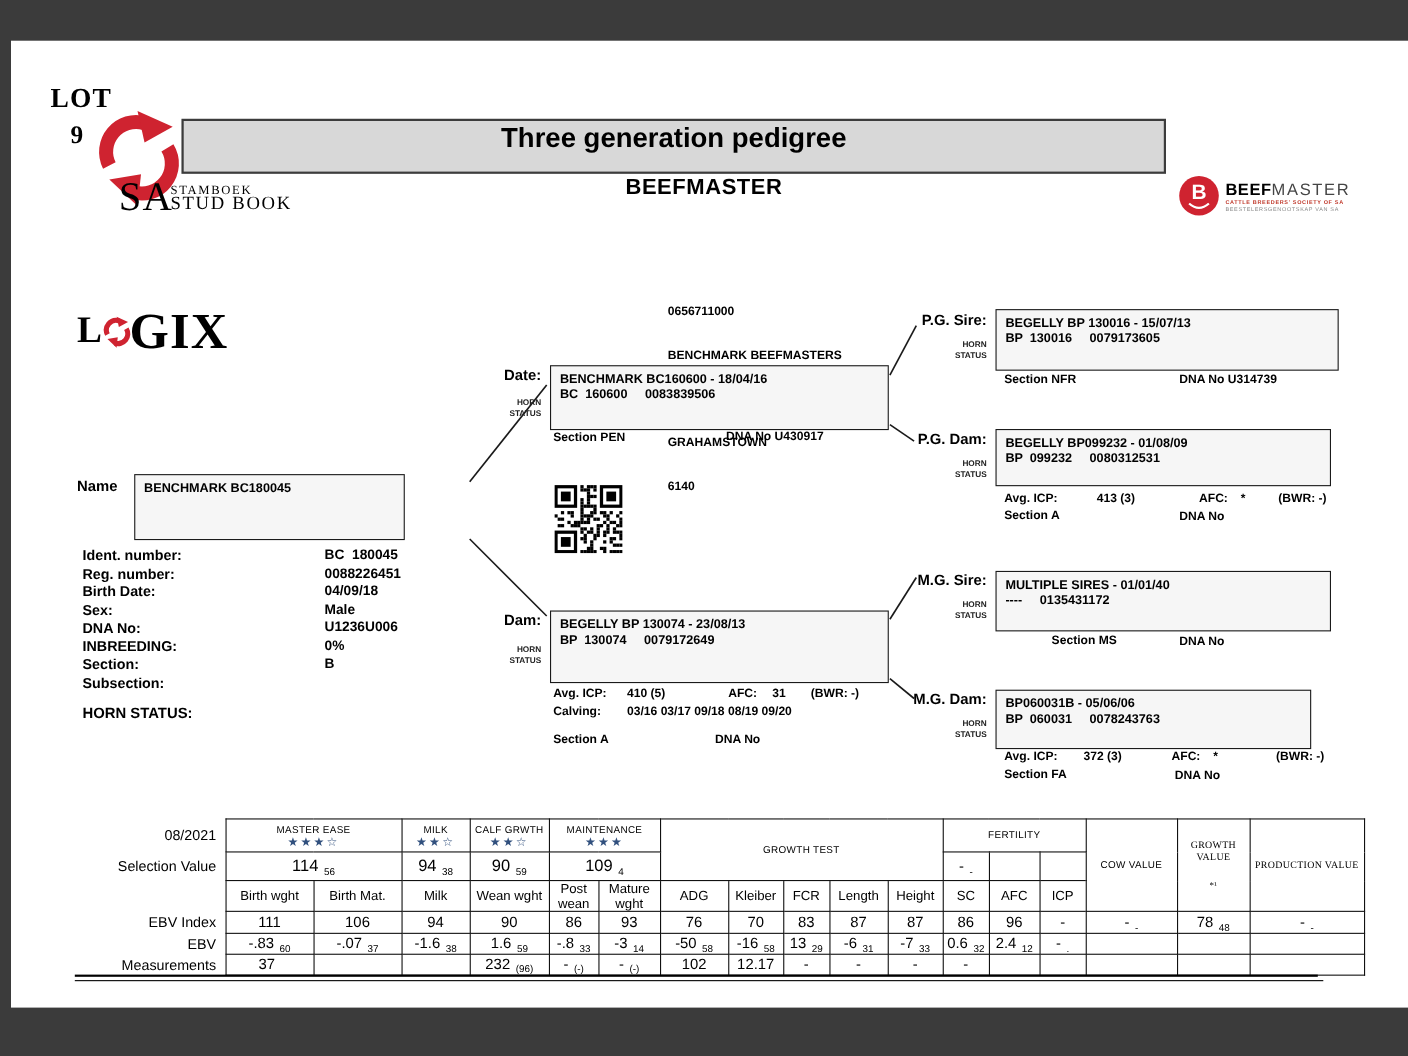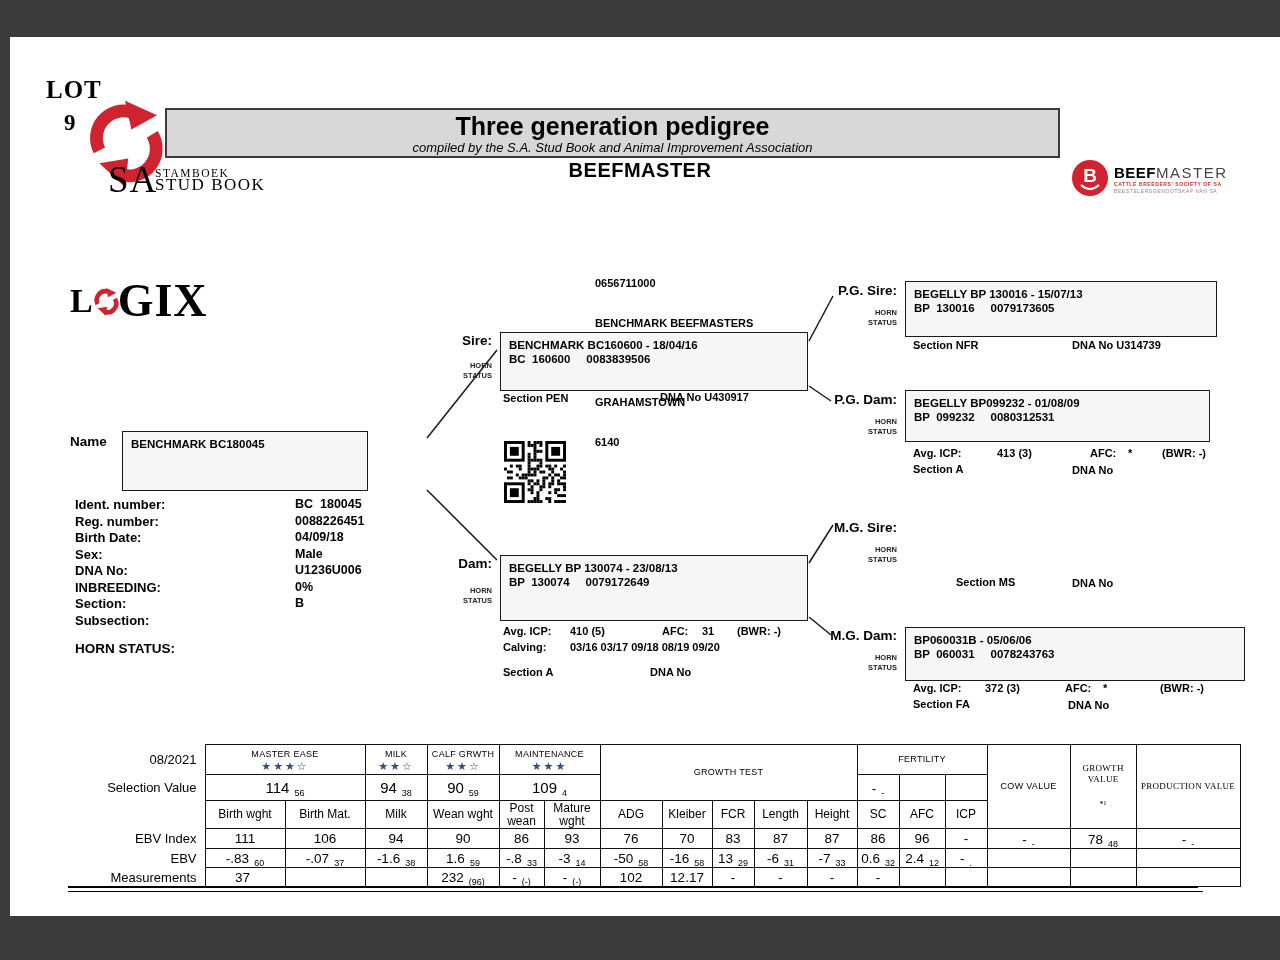--- a/index.html
+++ b/index.html
@@ -16,21 +16,21 @@
   .titlebox .t2 { font-size:13px; font-style:italic; line-height:15px; }
   .breed { font-size:20px; font-weight:bold; text-align:center; letter-spacing:.5px; }
 
   .bm-circle { width:36px; height:36px; border-radius:50%; background:#cf2330; color:#fff;
                text-align:center; font-weight:bold; font-size:19px; line-height:32px; }
   .bm-name { font-size:15px; letter-spacing:.5px; white-space:nowrap; }
   .bm-name .light { font-weight:normal; color:#454545; letter-spacing:1.5px; }
   .bm-sub1 { font-size:5px; font-weight:bold; color:#c0392b; letter-spacing:.6px; white-space:nowrap; }
   .bm-sub2 { font-size:5px; color:#8a8a8a; letter-spacing:.6px; white-space:nowrap; }
 
-  .owner { font-size:11px; font-weight:bold; line-height:13.2px; white-space:pre; }
+  .owner { font-size:11px; font-weight:bold; line-height:13.2px; white-space:pre;margin-left:12px; }
 
   
   .pbox { background:#f6f6f6; border:1.5px solid #1a1a1a; padding:5px 0 0 8px; }
   .pbox .l1, .pbox .l2 { font-weight:bold; font-size:11.5px; line-height:14px; white-space:pre; }
   .plabel { font-weight:bold; font-size:13.5px; text-align:right; white-space:nowrap; }
   .horn { font-weight:bold; font-size:7.5px; line-height:9.5px; text-align:right; color:#222; }
   .meta { font-weight:bold; font-size:11px; white-space:pre; }
 
   .detail-row { display:flex; height:16.5px; }
   .detail-row .dl { width:220px; font-weight:bold; font-size:13px; }
@@ -67,21 +67,20 @@
     <polygon points="50,2 90,20 58,38" fill="#cf2330"></polygon>
     <path d="M 84,44 A 34 34 0 0 1 44,94" fill="none" stroke="#cf2330" stroke-width="16"></path>
     <polygon points="18,80 50,110 54,74" fill="#cf2330"></polygon>
   </svg>
   <div class="abs serif" style="left:108px;top:158px;font-size:37px;letter-spacing:1px;">SA</div>
   <div class="abs serif" style="left:155px;top:167px;font-size:11.5px;letter-spacing:1.5px;line-height:12px;">STAMBOEK</div>
   <div class="abs serif" style="left:155px;top:179px;font-size:17px;letter-spacing:1.5px;line-height:12px;">STUD BOOK</div>
 
   <div class="abs titlebox" style="left:165px;top:108px;width:895px;height:50px;">
     <div class="t1">Three generation pedigree</div>
-    <div class="t2">compiled by the S.A. Stud Book and Animal Improvement Association</div>
   </div>
   <div class="abs breed" style="left:400px;top:159px;width:480px;">BEEFMASTER</div>
 
   <div class="abs bm-circle" style="left:1072px;top:160px;">
     <span>B</span>
     <svg width="20" height="8" viewBox="0 0 20 8" style="position:absolute;left:8px;top:24px;">
         <path d="M 1,1 Q 10,9 19,1" fill="none" stroke="#fff" stroke-width="2"></path>
       </svg>
   </div>
   <div class="abs bm-name" style="left:1114px;top:164px;"><span class="b">BEEF</span><span class="light">MASTER</span></div>
@@ -280,21 +279,21 @@
         <span class="dl">Section:</span>
         <span class="dv">B</span>
       </div>
     <div class="detail-row">
         <span class="dl">Subsection:</span>
         <span class="dv"></span>
       </div>
   </div>
   <div class="abs b" style="left:75px;top:641px;font-size:13.5px;">HORN STATUS:</div>
 
-  <div class="abs plabel" style="right:788px;top:333px;">Sire:</div>
+  <div class="abs plabel" style="right:788px;top:333px;">Date:</div>
   <div class="abs horn" style="right:788px;top:361px;">
     <div>HORN</div>
     <div>STATUS</div>
   </div>
   <div class="abs pbox" style="left:500px;top:332px;width:308px;height:59px;">
     <div class="l1">BENCHMARK BC160600 - 18/04/16</div>
     <div class="l2">BC  160600     0083839506</div>
   </div>
   <div class="abs meta" style="left:503px;top:392px;">Section PEN</div>
   <div class="abs meta" style="left:660px;top:391px;">DNA No U430917</div>
@@ -345,29 +344,33 @@
   <div class="abs meta" style="left:503px;top:641px;">Calving:</div>
   <div class="abs meta" style="left:570px;top:641px;">03/16 03/17 09/18 08/19 09/20</div>
   <div class="abs meta" style="left:503px;top:666px;">Section A</div>
   <div class="abs meta" style="left:650px;top:666px;">DNA No</div>
 
   <div class="abs plabel" style="right:383px;top:520px;">M.G. Sire:</div>
   <div class="abs horn" style="right:383px;top:545px;">
     <div>HORN</div>
     <div>STATUS</div>
   </div>
+  <div class="abs pbox" style="left:905px;top:519px;width:305px;height:55px;">
+    <div class="l1">MULTIPLE SIRES - 01/01/40</div>
+    <div class="l2">----     0135431172</div>
+  </div>
   <div class="abs meta" style="left:913px;top:576px;margin-left:43px;">Section MS</div>
   <div class="abs meta" style="left:1072px;top:577px;">DNA No</div>
 
   <div class="abs plabel" style="right:383px;top:628px;">M.G. Dam:</div>
   <div class="abs horn" style="right:383px;top:653px;">
     <div>HORN</div>
     <div>STATUS</div>
   </div>
-  <div class="abs pbox" style="left:905px;top:627px;width:340px;height:54px;">
+  <div class="abs pbox" style="left:905px;top:627px;width:287px;height:54px;">
     <div class="l1">BP060031B - 05/06/06</div>
     <div class="l2">BP  060031     0078243763</div>
   </div>
   <div class="abs meta" style="left:913px;top:682px;">Avg. ICP:</div>
   <div class="abs meta" style="left:985px;top:682px;">372 (3)</div>
   <div class="abs meta" style="left:1065px;top:682px;">AFC:</div>
   <div class="abs meta" style="left:1103px;top:682px;">*</div>
   <div class="abs meta" style="left:1160px;top:682px;">(BWR: -)</div>
   <div class="abs meta" style="left:913px;top:698px;">Section FA</div>
   <div class="abs meta" style="left:1068px;top:699px;">DNA No</div>

